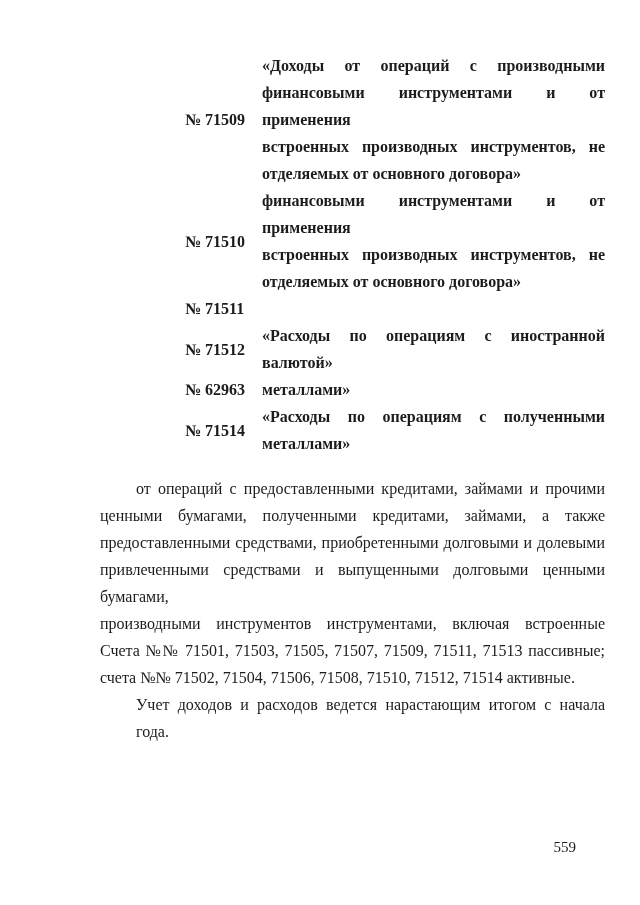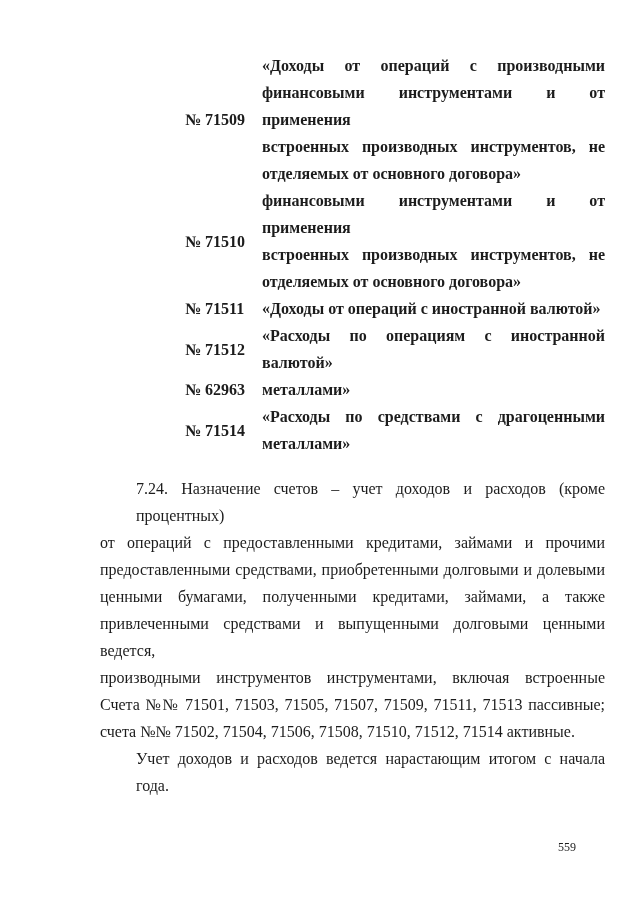--- a/index.html
+++ b/index.html
@@ -56,21 +56,21 @@
     margin-top: 18px;
     font-weight: normal;
   }
   .para .tline:first-child {
     padding-left: 36px;
   }
   .page-number {
     position: absolute;
     top: 837px;
     right: 64px;
-    font-size: 12px;
+    font-size: 15px;
     line-height: 20px;
     font-weight: normal;
   }
 </style>
 </head>
 <body>
 
 <div class="page">
   <div class="content">
 
@@ -87,52 +87,48 @@
         <div class="acct-row">
           <div class="acct-num">№ 71510</div>
           <div class="acct-desc">
             <div class="tline">финансовыми инструментами и от применения</div>
             <div class="tline">встроенных производных инструментов, не</div>
             <div class="tline last">отделяемых от основного договора»</div>
           </div>
         </div>
         <div class="acct-row">
           <div class="acct-num">№ 71511</div>
-          <div class="acct-desc">
-            <div class="tline last">«Доходы от операций с иностранной валютой»</div>
-          </div>
         </div>
         <div class="acct-row">
           <div class="acct-num">№ 71512</div>
           <div class="acct-desc">
             <div class="tline last">«Расходы по операциям с иностранной валютой»</div>
           </div>
         </div>
         <div class="acct-row">
           <div class="acct-num">№ 62963</div>
           <div class="acct-desc">
             <div class="tline last">металлами»</div>
           </div>
         </div>
         <div class="acct-row">
           <div class="acct-num">№ 71514</div>
           <div class="acct-desc">
-            <div class="tline">«Расходы по средствами с драгоценными</div>
+            <div class="tline">«Расходы по операциям с полученными</div>
             <div class="tline last">металлами»</div>
           </div>
         </div>
       </div>
 
     <div class="paragraphs" id="paragraphs">
         <div class="para">
-          <div class="tline">7.24. Назначение счетов – учет доходов и расходов (кроме процентных)</div>
           <div class="tline">от операций с предоставленными кредитами, займами и прочими</div>
+          <div class="tline">ценными бумагами, полученными кредитами, займами, а также</div>
           <div class="tline">предоставленными средствами, приобретенными долговыми и долевыми</div>
-          <div class="tline">ценными бумагами, полученными кредитами, займами, а также</div>
-          <div class="tline">привлеченными средствами и выпущенными долговыми ценными ведется,</div>
+          <div class="tline">привлеченными средствами и выпущенными долговыми ценными бумагами,</div>
           <div class="tline">производными инструментов инструментами, включая встроенные</div>
           <div class="tline">Счета №№ 71501, 71503, 71505, 71507, 71509, 71511, 71513 пассивные;</div>
           <div class="tline last">счета №№ 71502, 71504, 71506, 71508, 71510, 71512, 71514 активные.</div>
         </div>
         <div class="para">
           <div class="tline last">Учет доходов и расходов ведется нарастающим итогом с начала года.</div>
         </div>
       </div>
 
   </div>

